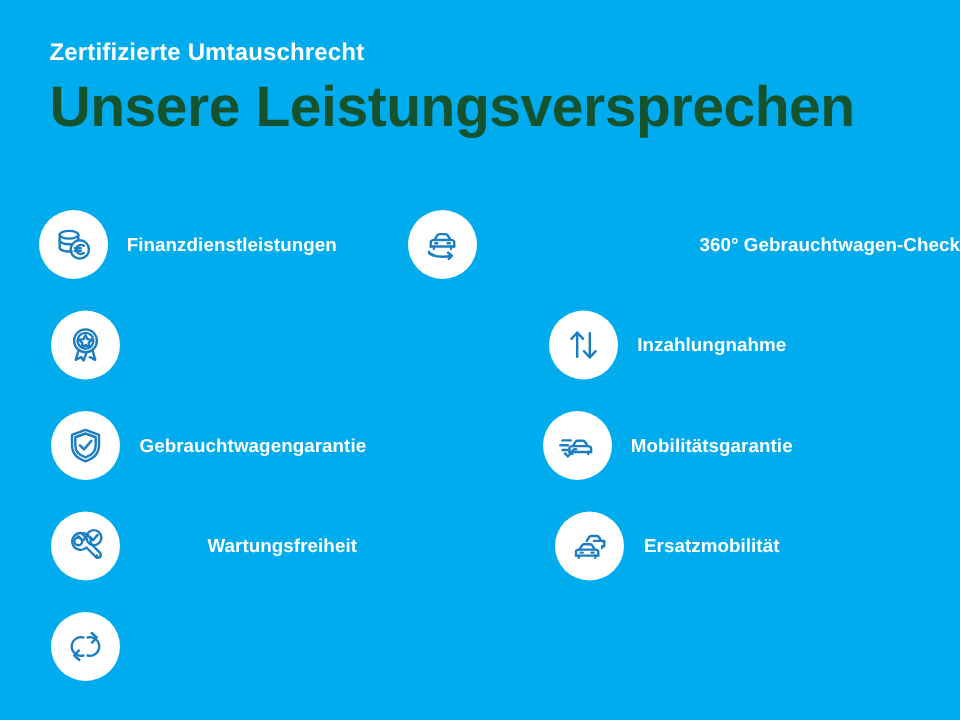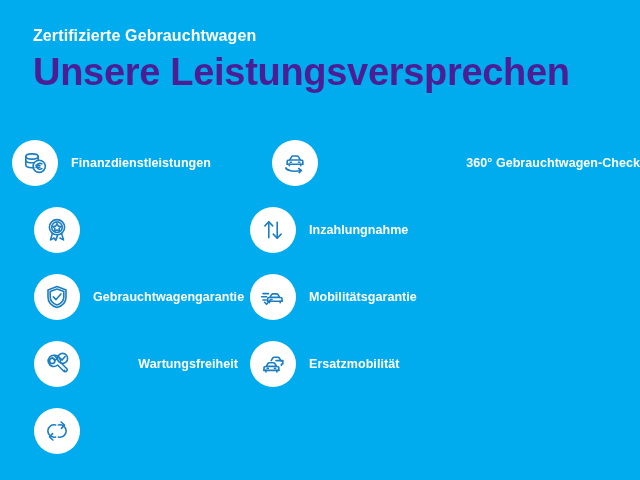--- a/index.html
+++ b/index.html
@@ -34,21 +34,21 @@
     font-size: 16px;
     font-weight: bold;
     color: #FFFFFF;
     letter-spacing: 0.1px;
     line-height: 20px;
     white-space: nowrap;
   }
   #headline {
     font-size: 38px;
     font-weight: bold;
-    color: #4c1d95;
+    color: #14532d;
     line-height: 46px;
     letter-spacing: -0.3px;
     margin-top: 3px;
     white-space: nowrap;
   }
 
   
   #grid {
     position: absolute;
     left: 0;
@@ -58,21 +58,21 @@
     grid-template-columns: 238px 1fr;
     grid-auto-rows: 67px;
     column-gap: 0px;
     row-gap: 0px;
   }
   .feature {
     display: flex;
     align-items: center;
     height: 67px;
   }
-  .feature.col-left  { padding-left: 12px; }
+  .feature.col-left  { padding-left: 12px; justify-content: center; }
   .feature.col-right { padding-left: 34px; justify-content: space-between; }
 
   .icon-badge {
     width: 46px;
     height: 46px;
     min-width: 46px;
     border-radius: 50%;
     background: #FFFFFF;
     display: flex;
     align-items: center;
@@ -106,21 +106,21 @@
     letter-spacing: 0.05px;
     white-space: nowrap;
   }
 </style>
 </head>
 <body>
 
 <div id="page">
 
   <div id="header">
-    <div id="eyebrow">Zertifizierte Gebrauchtwagen</div>
+    <div id="eyebrow">Zertifizierte Umtauschrecht</div>
     <div id="headline">Unsere Leistungsversprechen</div>
   </div>
 
   <div id="grid">
 
     <div class="feature col-left">
       <span class="icon-badge">
         <svg viewBox="0 0 30 30">
           <ellipse cx="12" cy="8.5" rx="6.2" ry="2.6"></ellipse>
           <path d="M5.8 8.5v8.6c0 1.45 2.78 2.6 6.2 2.6 .6 0 1.18-.04 1.72-.1"></path>

